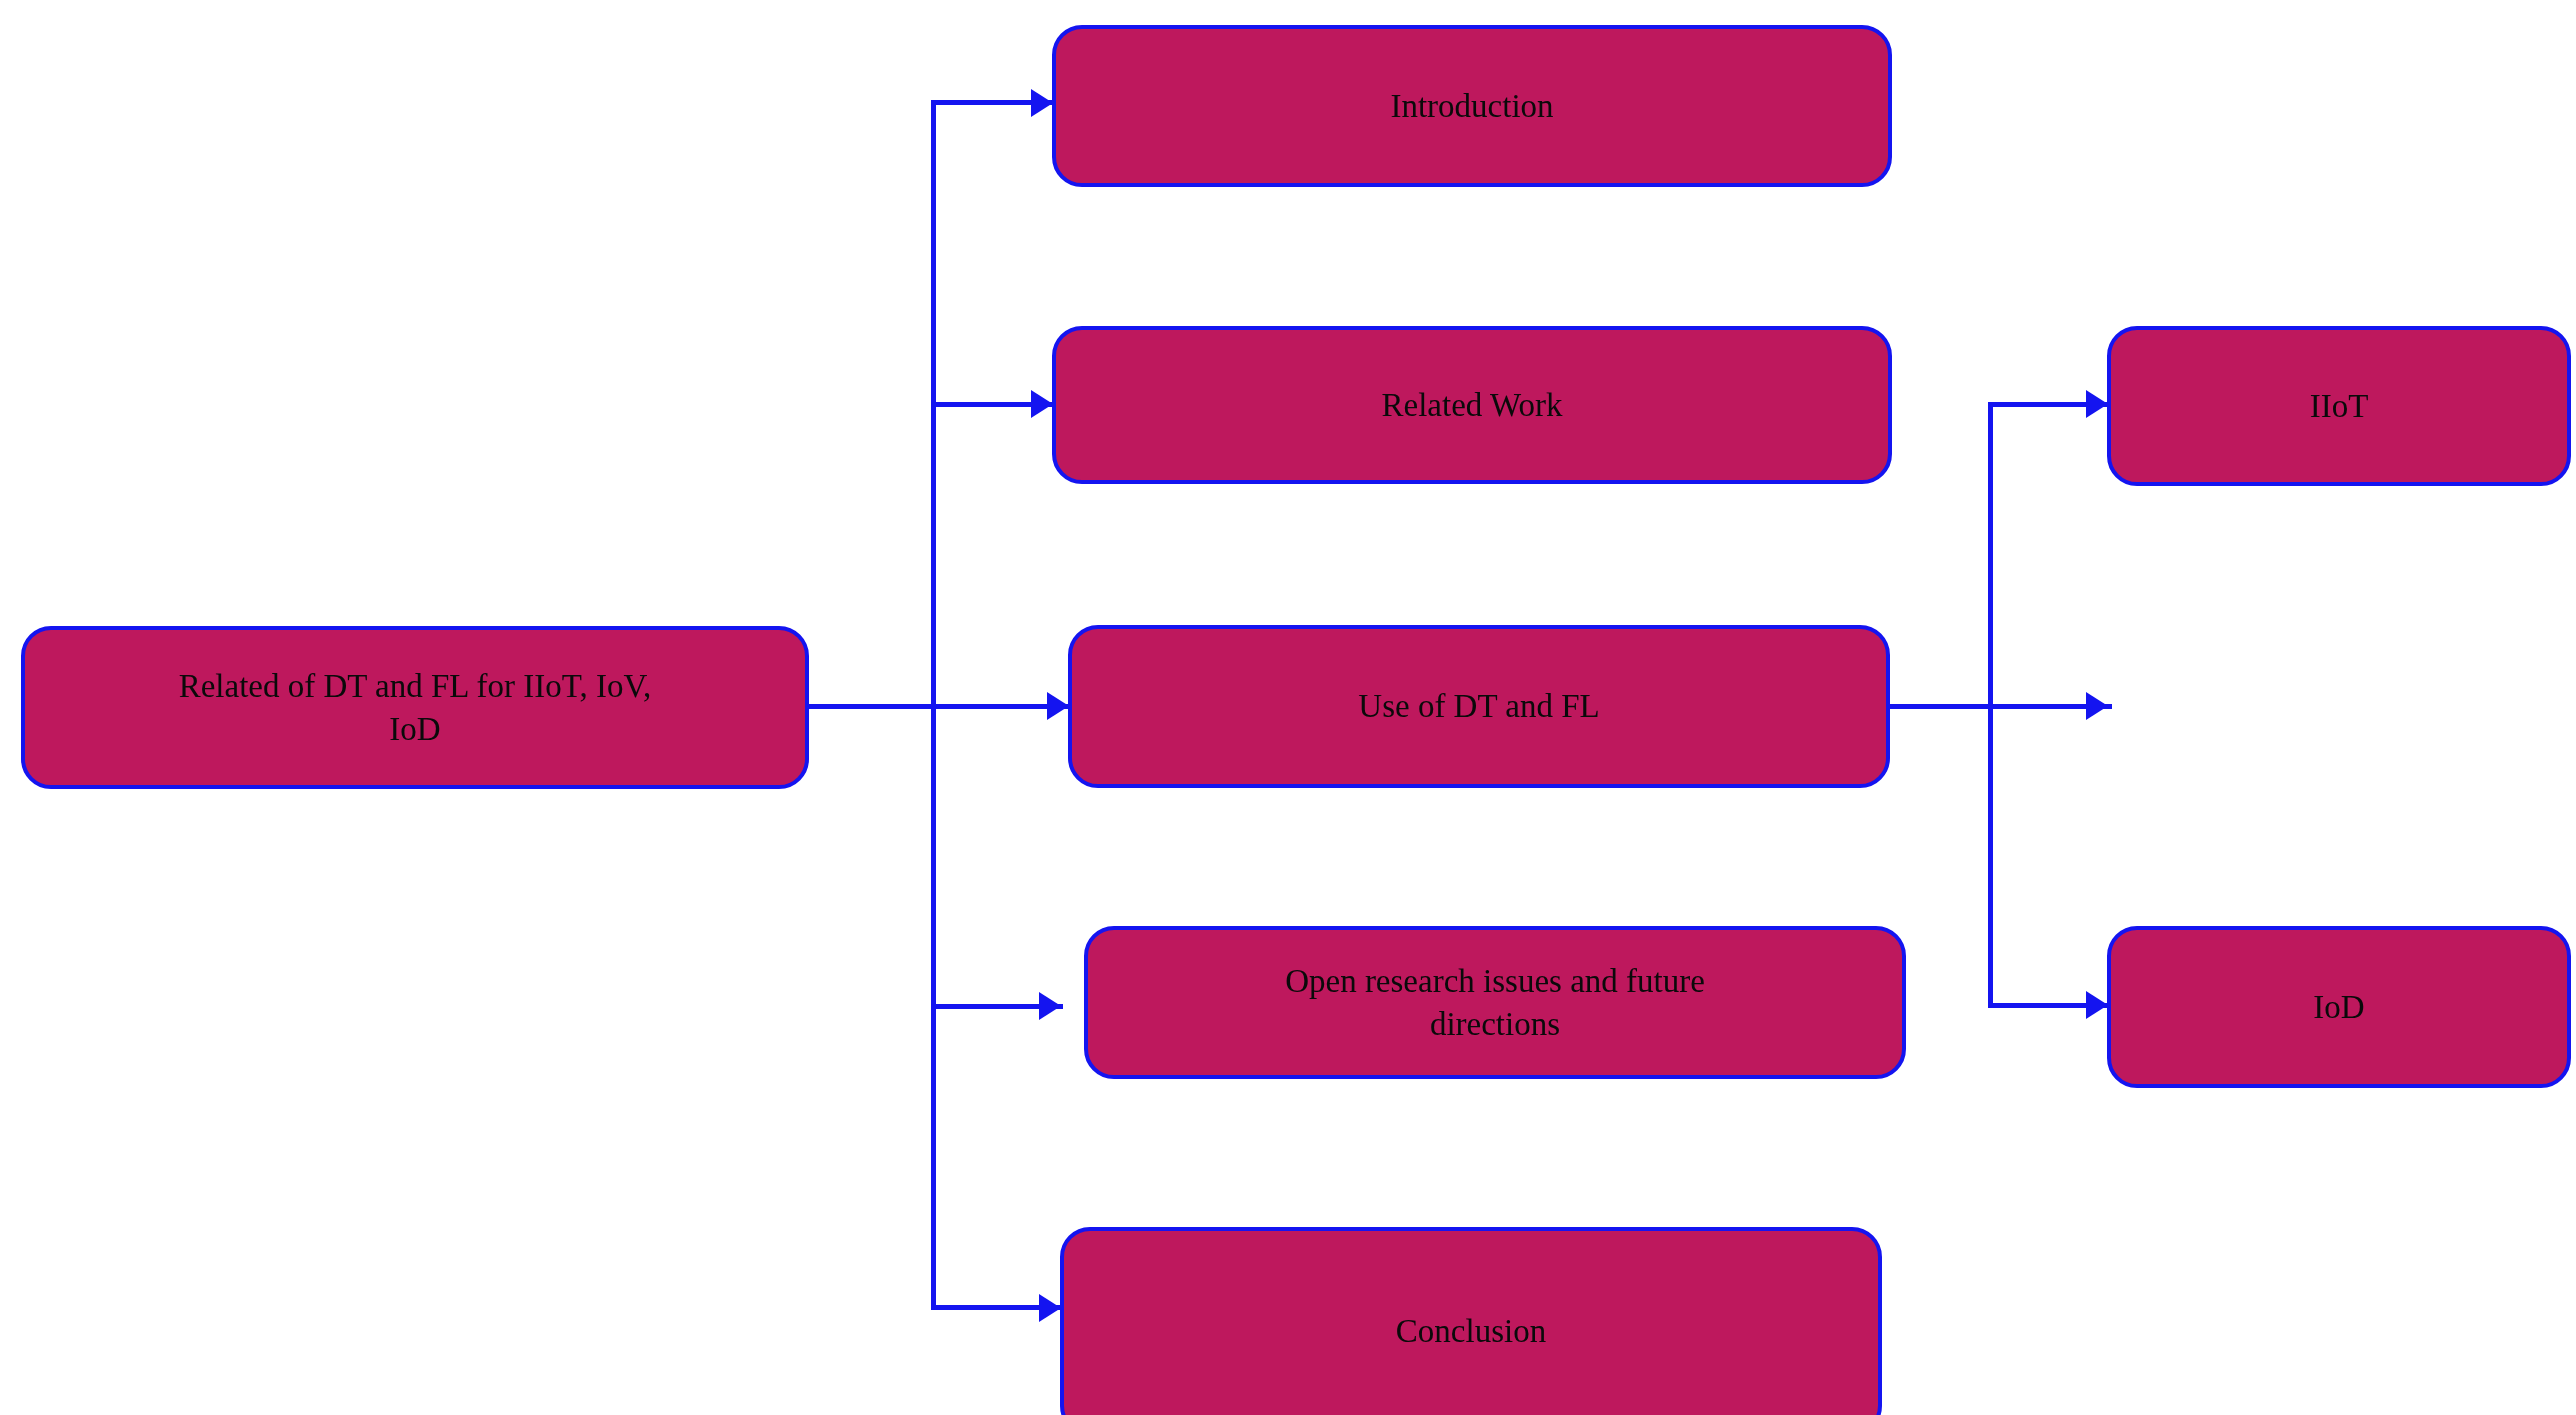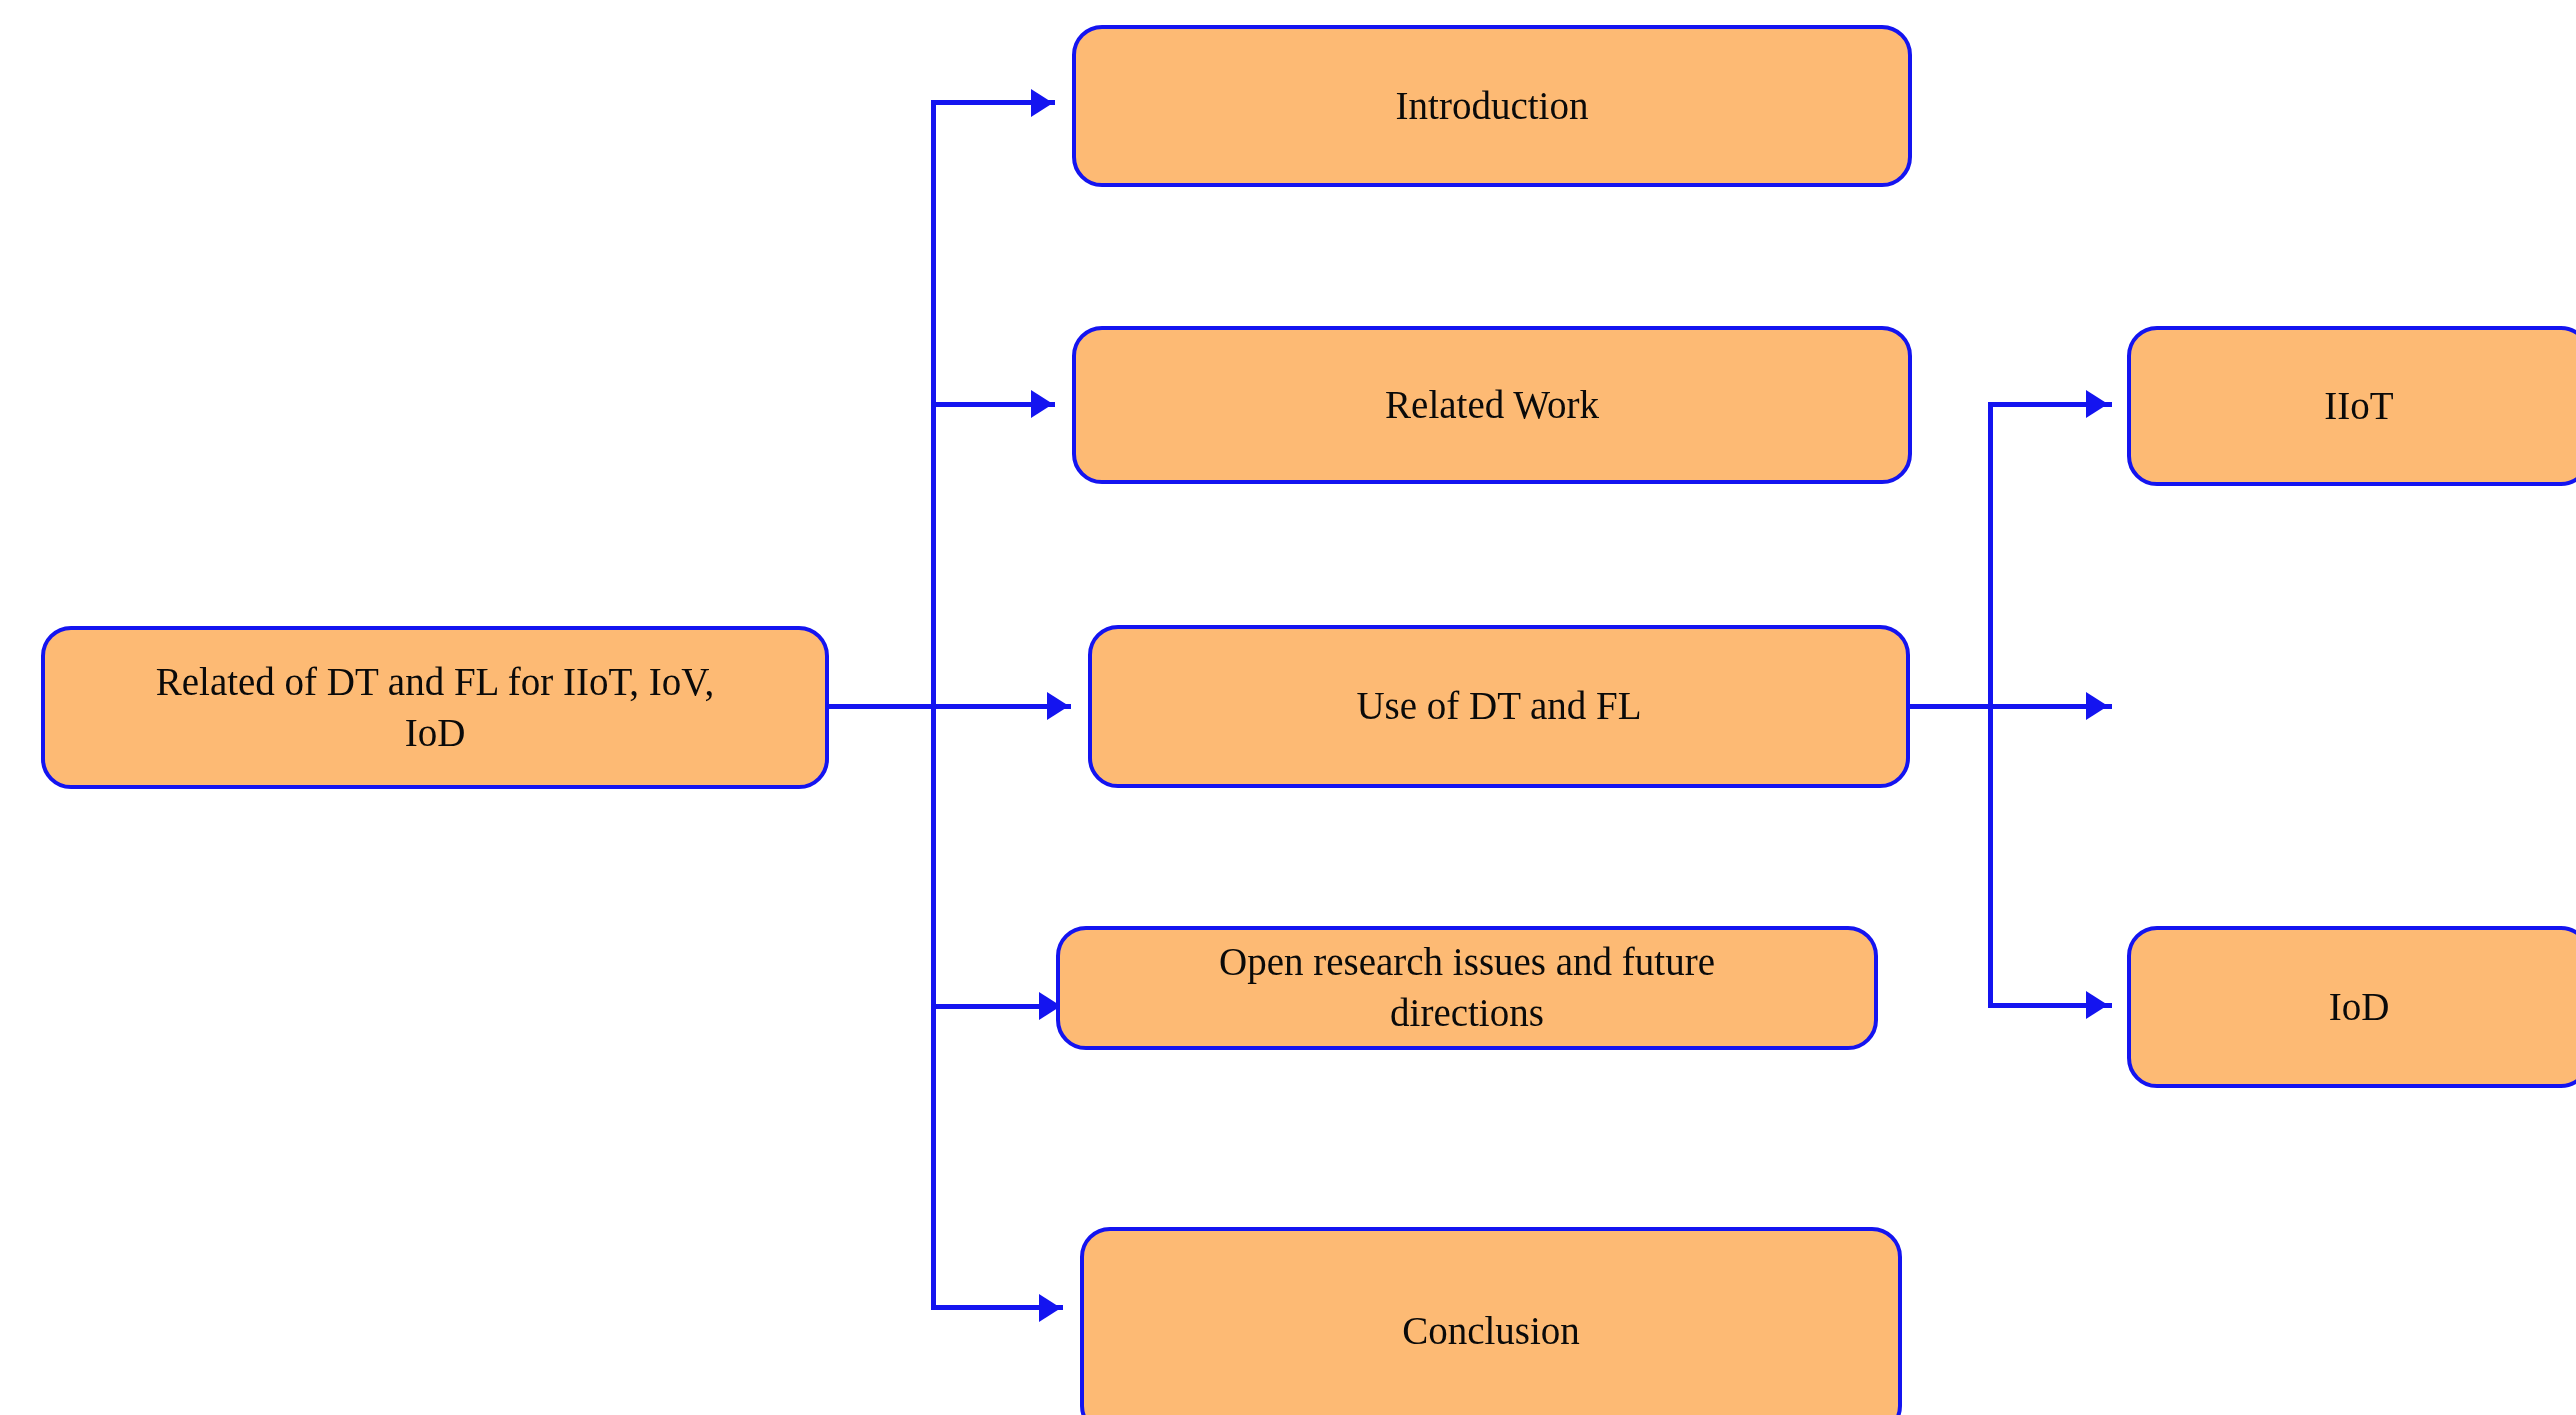--- a/index.html
+++ b/index.html
@@ -11,47 +11,46 @@
     position: relative;
     width: 2576px;
     height: 1416px;
     background: #ffffff;
     overflow: hidden;
     font-family: "Liberation Serif", "DejaVu Serif", serif;
   }
   .node {
     position: absolute;
     box-sizing: border-box;
-    background: #fdba74;
+    background: #be185d;
     border: 4.6px solid #1414f0;
     border-radius: 30px;
     display: flex;
     align-items: center;
     justify-content: center;
     text-align: center;
     color: #0a0a0a;
-    font-size: 39px;
+    font-size: 33px;
     line-height: 1.30;
     padding: 0 18px;
     z-index: 3;
-    margin-left: 20px;
   }
   .node .label {
     display: block;
     width: 100%;
   }
 
   
   #node-root   { left: 21px;   top: 626px;  width: 788px; height: 163px; }
 
   
   #node-intro  { left: 1052px; top: 25px;   width: 840px; height: 162px; }
   #node-rel    { left: 1052px; top: 326px;  width: 840px; height: 158px; }
   #node-use    { left: 1068px; top: 625px;  width: 822px; height: 163px; }
-  #node-open   { left: 1036px; top: 926px; width: 822px; height: 124px; }
+  #node-open   { left: 1084px; top: 926px; width: 822px; height: 153px; }
   #node-concl  { left: 1060px; top: 1227px; width: 822px; height: 209px; }
 
   
   #node-iiot   { left: 2107px; top: 326px;  width: 464px;  height: 160px; }
   #node-iov    { left: 2107px; top: 625px;  width: 464px;  height: 162px; }
   #node-iod    { left: 2107px; top: 926px; width: 464px;  height: 162px; }
 
   
   .hline {
     position: absolute;

